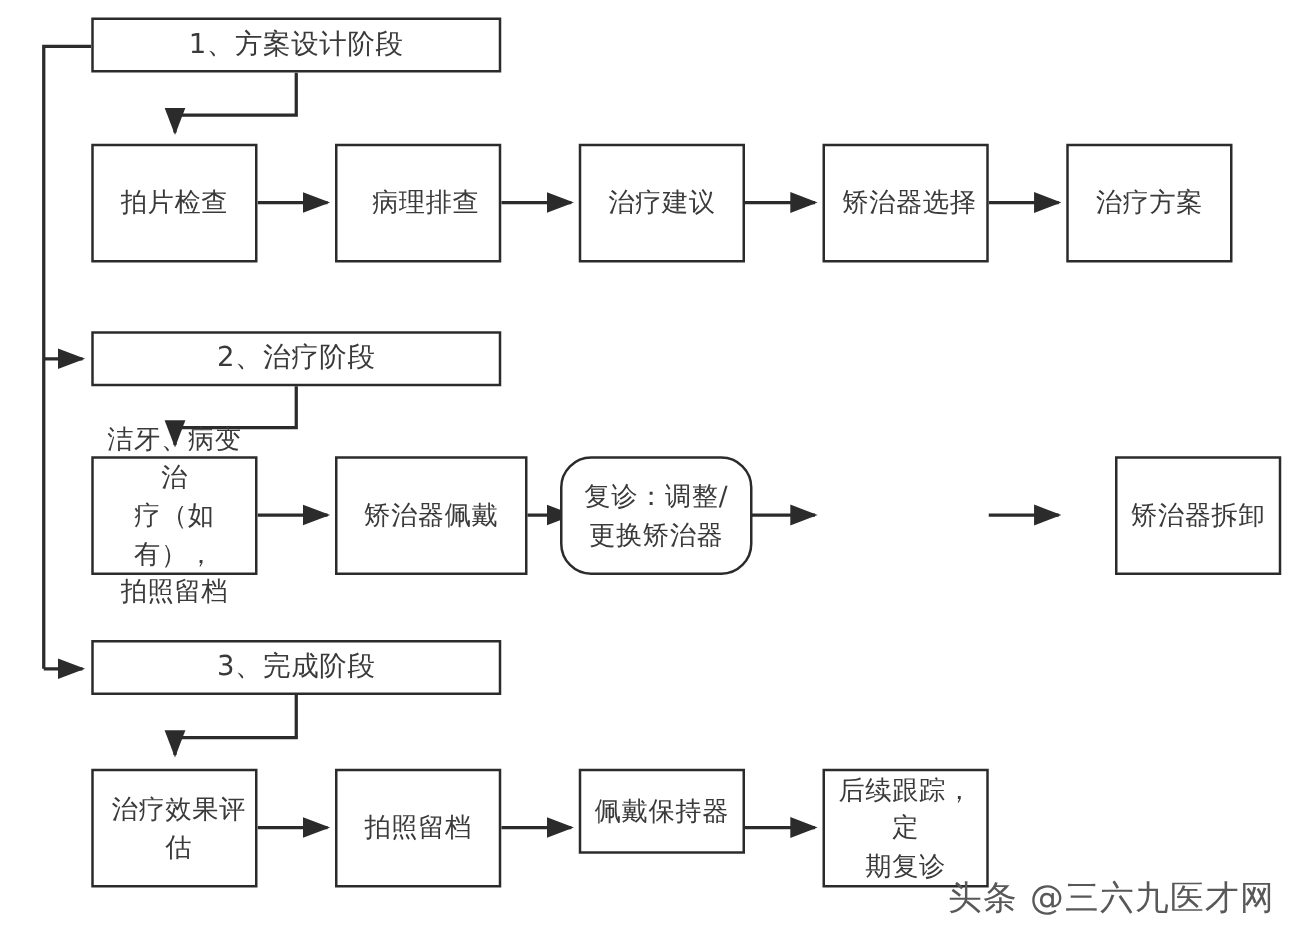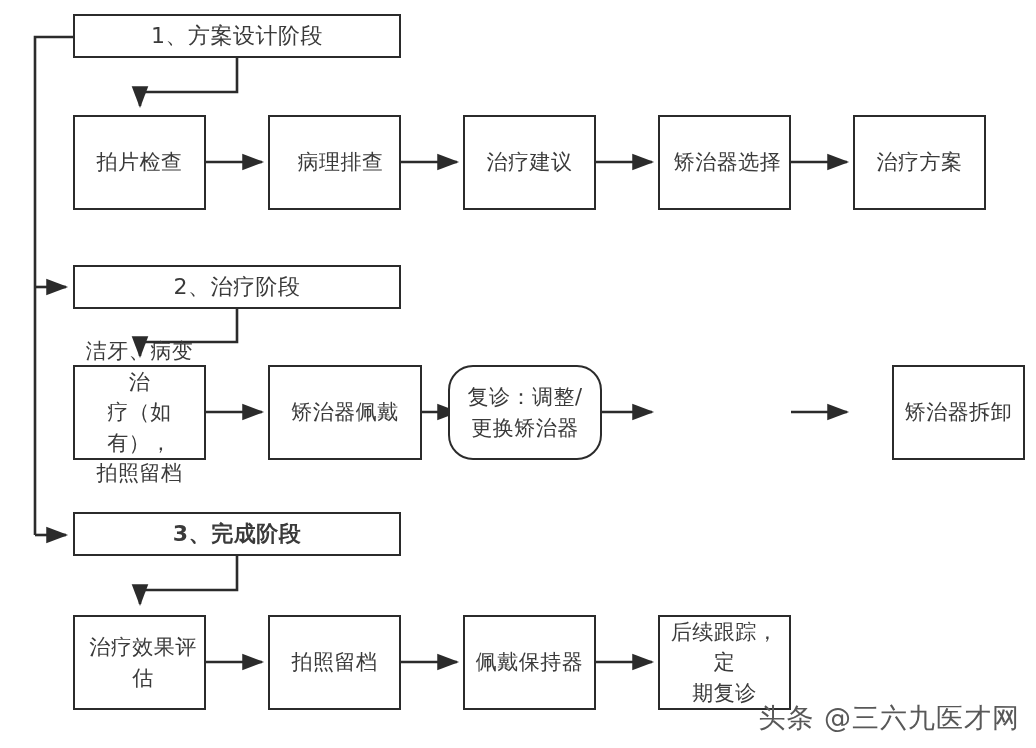--- a/index.html
+++ b/index.html
@@ -142,31 +142,31 @@
     <span class="label">矫治器佩戴</span>
   </div>
   <div class="node" style="left:448px; top:365px; width:154px; height:95px;border-radius:25px;">
     <span class="label">复诊：调整/
 更换矫治器</span>
   </div>
   <div class="node" style="left:853px; top:365px; width:133px; height:95px;margin-left:39px;">
     <span class="label">矫治器拆卸</span>
   </div>
 
-  <div class="node phase" style="left:73px; top:512px; width:328px; height:44px;font-weight:bold;">
+  <div class="node phase" style="left:73px; top:512px; width:328px; height:44px;">
     <span class="label">3、完成阶段</span>
   </div>
 
   <div class="node" style="left:73px; top:615px; width:133px; height:95px;padding-left:13px;">
     <span class="label">治疗效果评估</span>
   </div>
   <div class="node" style="left:268px; top:615px; width:133px; height:95px;">
     <span class="label">拍照留档</span>
   </div>
-  <div class="node" style="left:463px; top:615px; width:133px; height:95px;">
+  <div class="node" style="left:463px; top:615px; width:133px; height:68px;">
     <span class="label">佩戴保持器</span>
   </div>
   <div class="node" style="left:658px; top:615px; width:133px; height:95px;">
     <span class="label">后续跟踪，定
 期复诊</span>
   </div>
 
   <div class="watermark">头条 @三六九医才网</div>
 
 </div>

